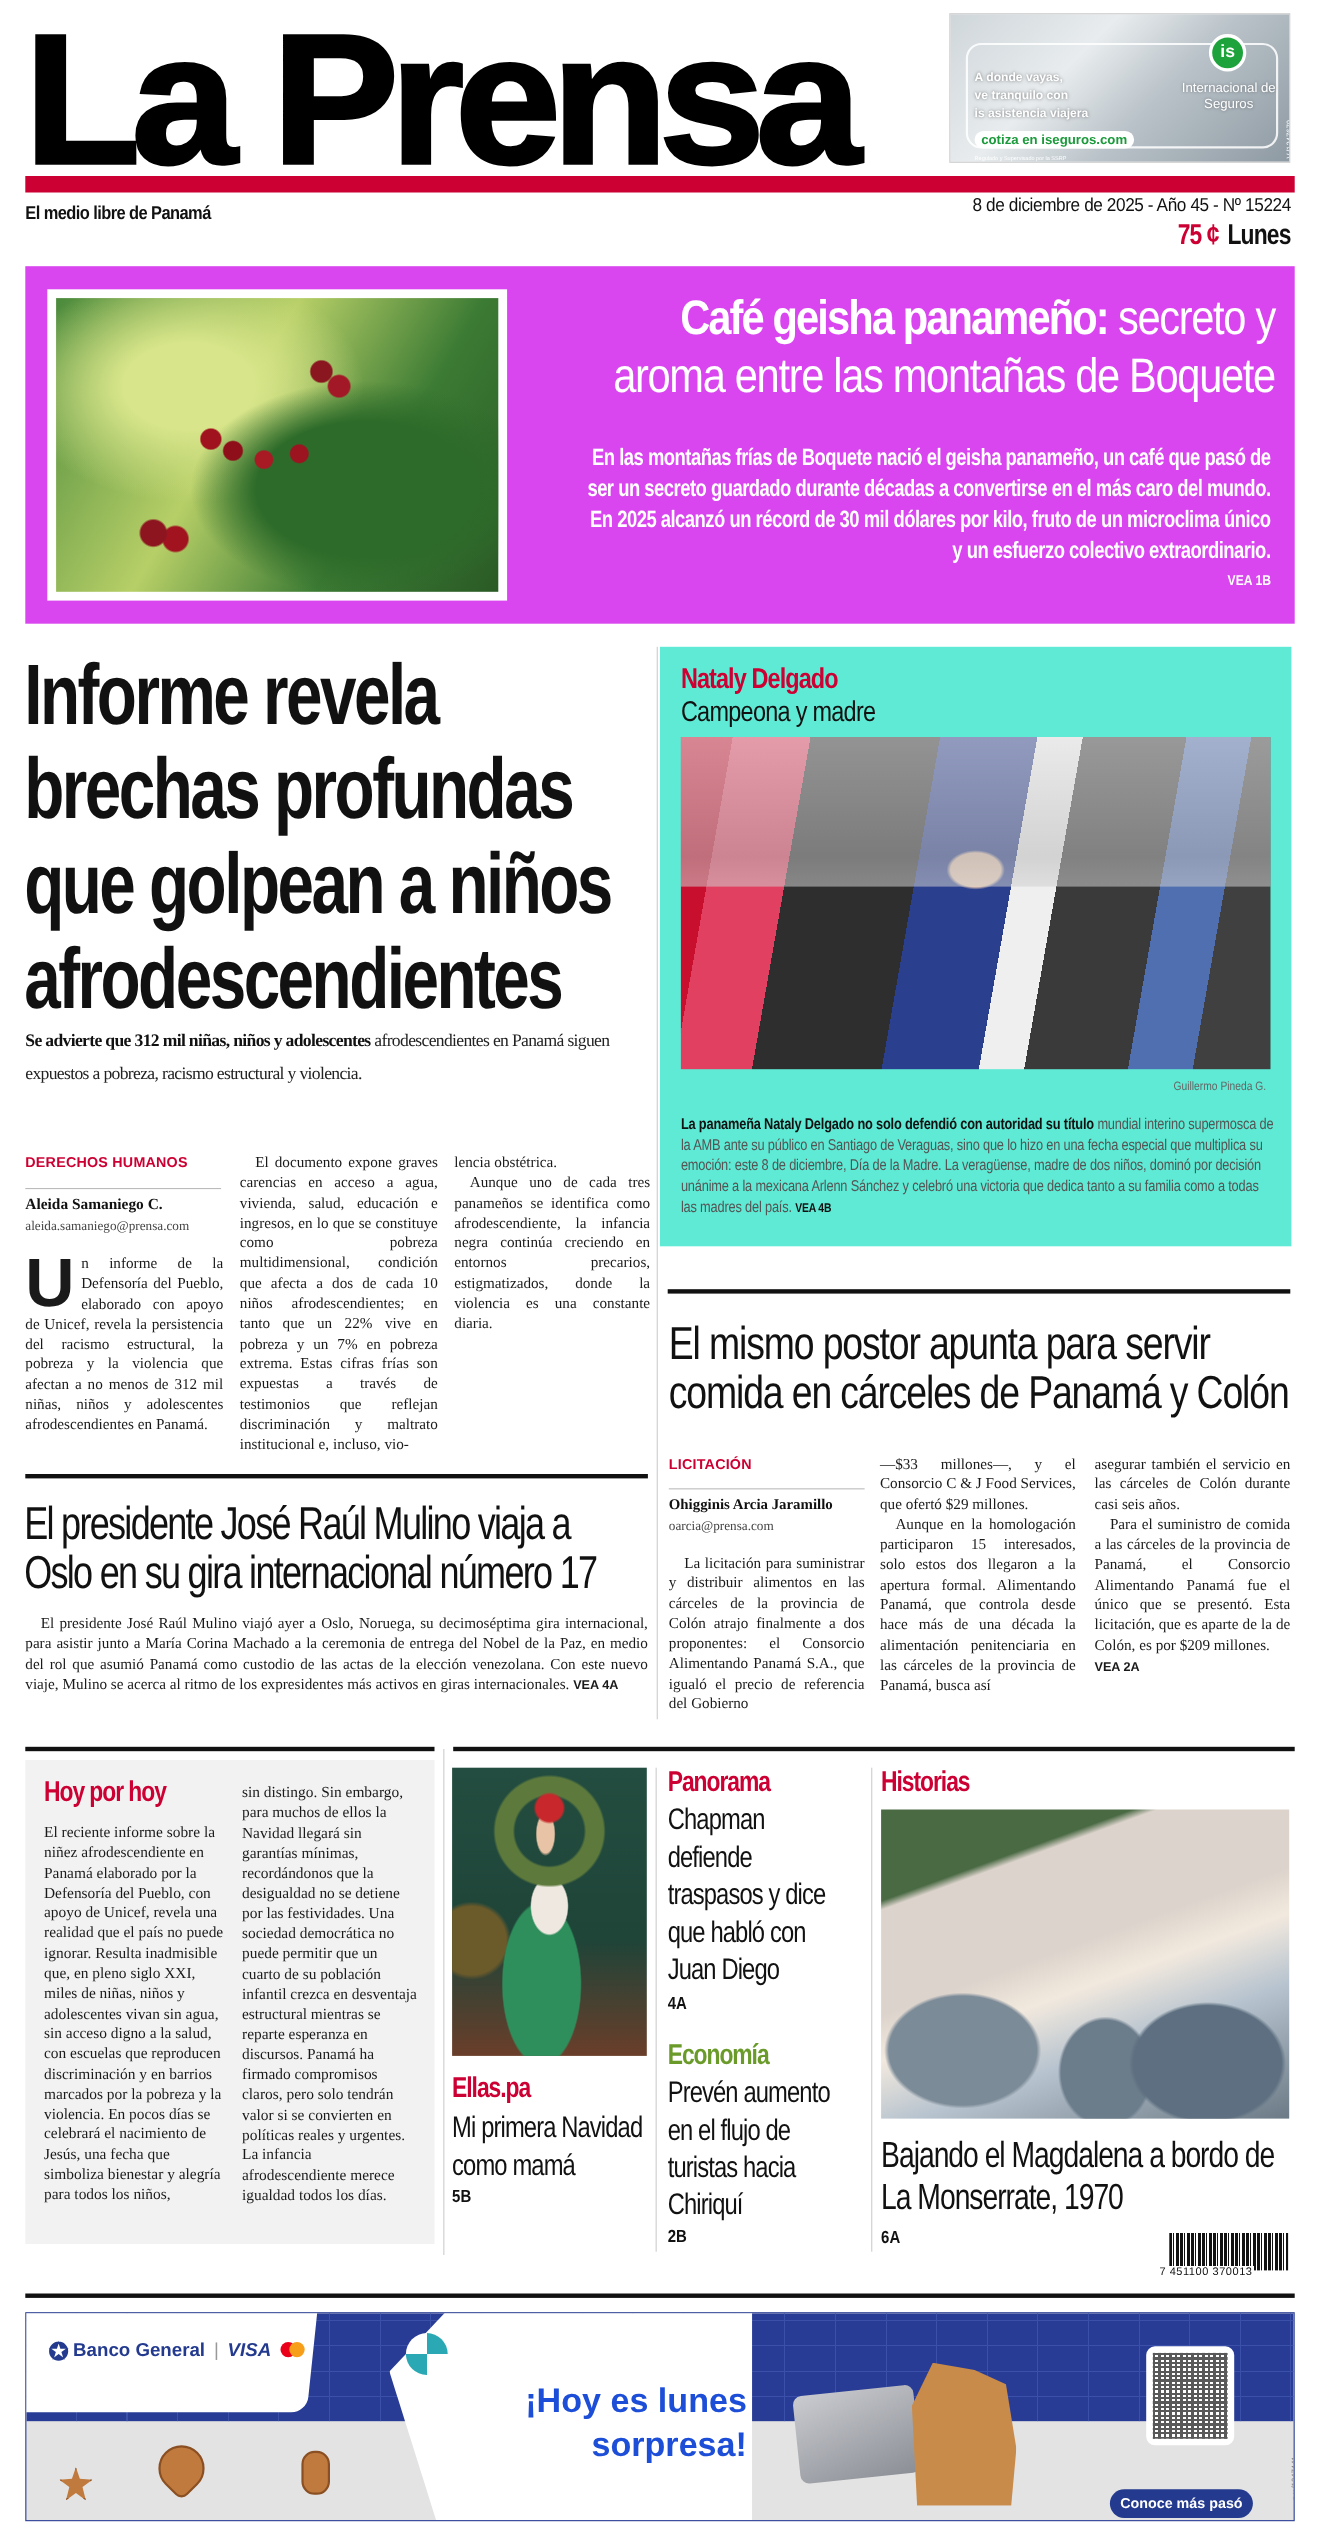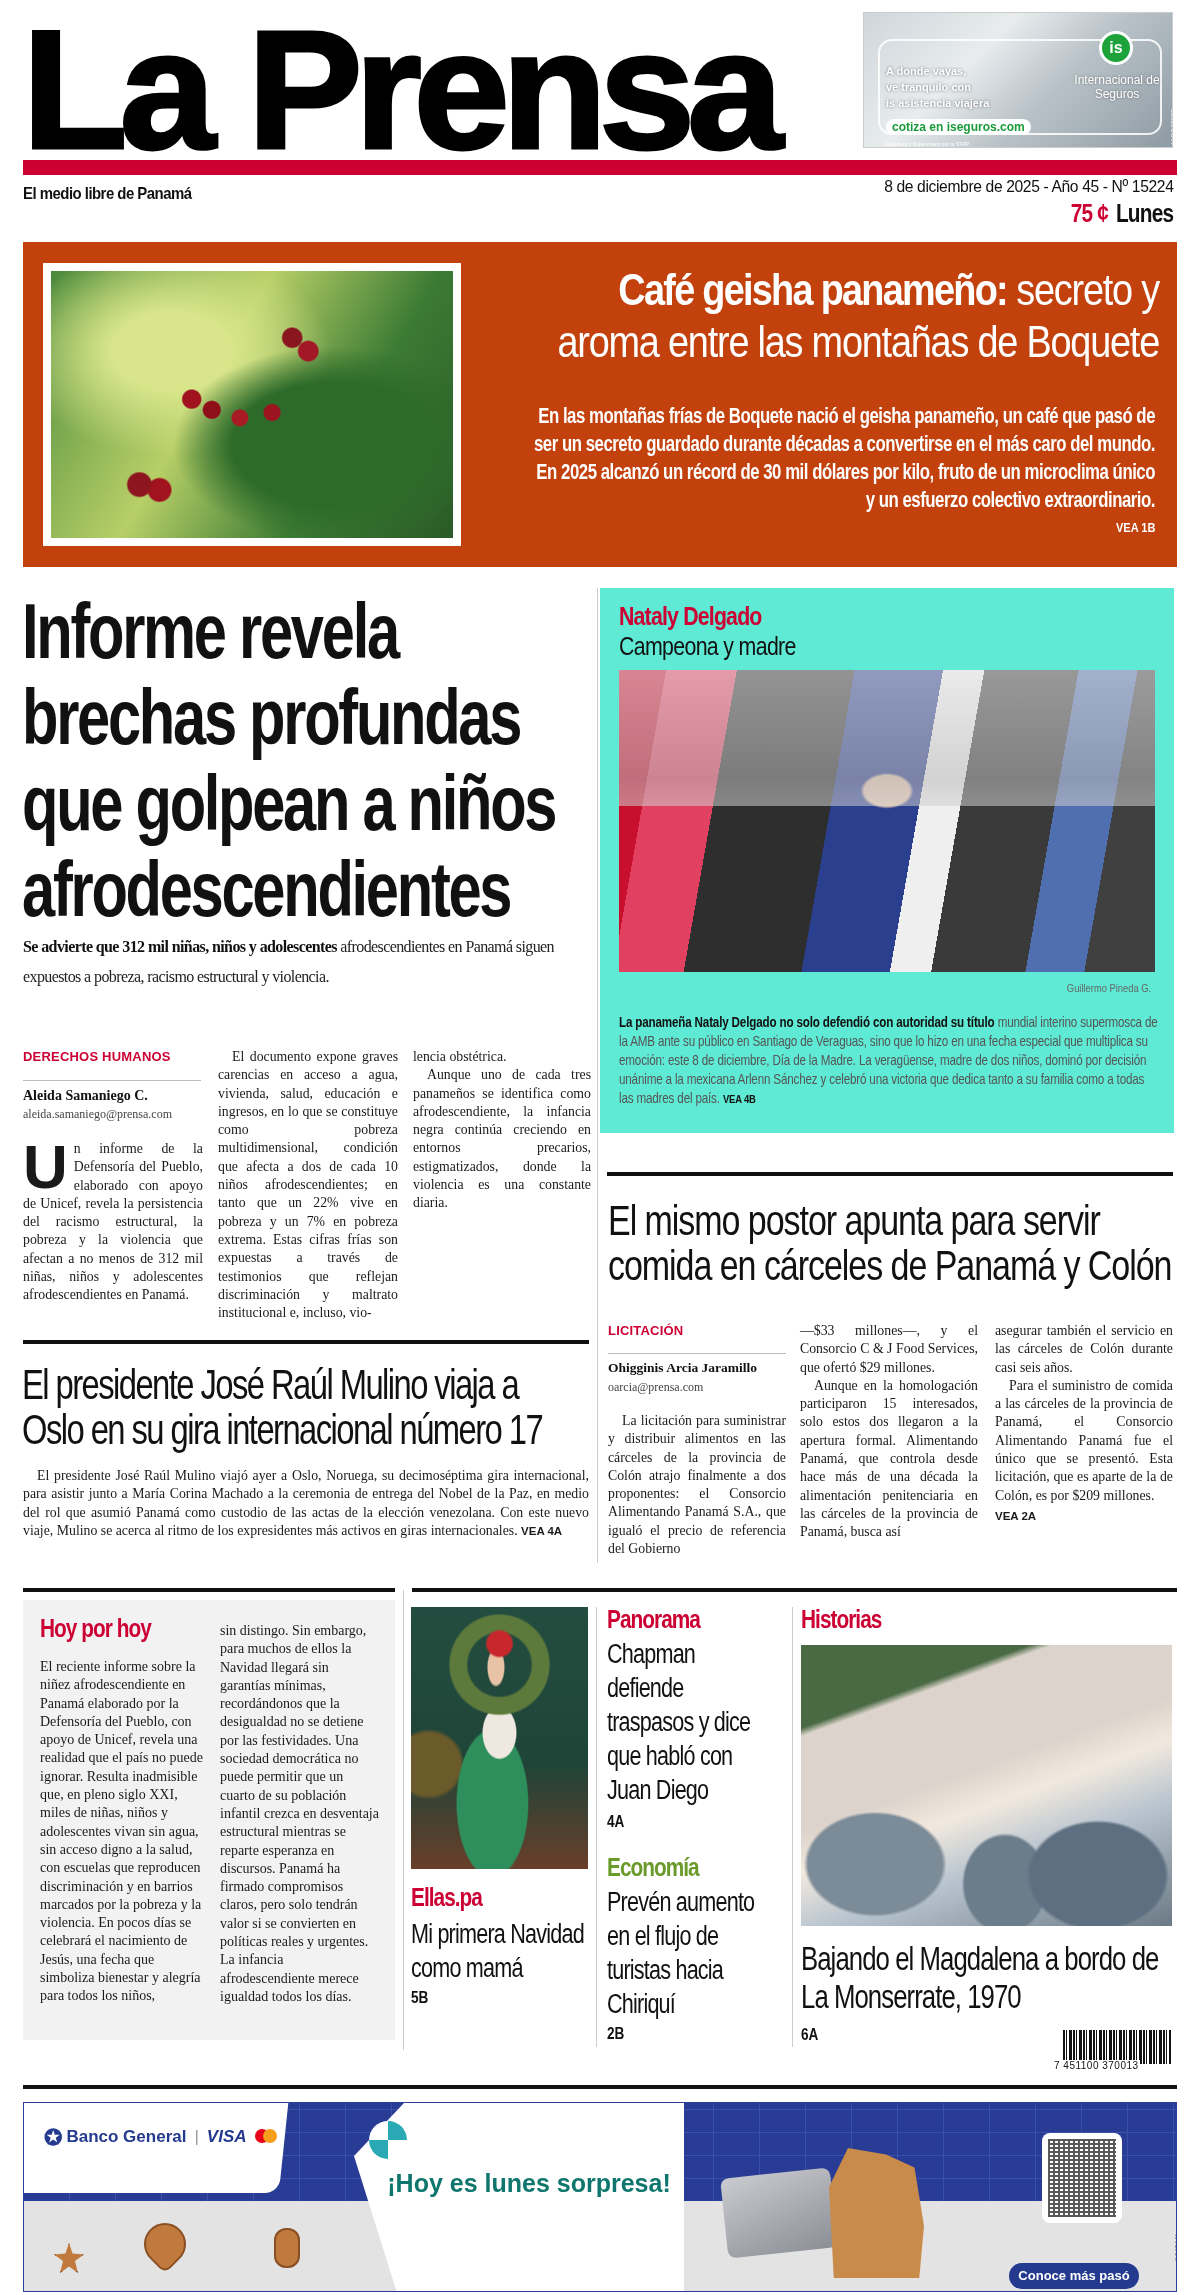--- a/index.html
+++ b/index.html
@@ -18,21 +18,21 @@
   #topad .brand { position: absolute; left: 208px; top: 60px; width: 90px; text-align: center; color: #fff; font-size: 12px; line-height: 14px; text-shadow: 0 0 3px rgba(0,0,0,.4); }
   #topad .tiny { position: absolute; left: 22px; top: 128px; font-size: 5px; color: #fff; }
   #topad .code { position: absolute; right: 2px; top: 96px; font-size: 7px; color: #fff; transform: rotate(-90deg); transform-origin: right top; }
   #redbar { left: 23px; top: 160px; width: 1154px; height: 15px; background: #cc0033; }
   #tagline { left: 23px; top: 184px; font-weight: bold; font-size: 17px; letter-spacing: -0.6px; transform: scaleX(.88); transform-origin: left top; }
   #dateline { right: 26px; top: 177px; font-size: 17px; letter-spacing: -0.4px; white-space: nowrap; transform: scaleX(.92); transform-origin: right top; }
   #priceline { right: 27px; top: 198px; font-weight: 900; font-size: 26px; letter-spacing: -1px; transform: scaleX(.8); transform-origin: right top; white-space: nowrap; }
   #priceline .price { color: #cc0033; margin-right: 10px; }
 
   
-  #hero { left: 23px; top: 242px; width: 1154px; height: 325px; background: #c2410c; }
+  #hero { left: 23px; top: 242px; width: 1154px; height: 325px; background: #d946ef; }
   #hero .photo { position: absolute; left: 20px; top: 21px; width: 418px; height: 283px; background: #fff; padding: 8px; }
   #hero .photo .img { width: 100%; height: 100%; background:
       radial-gradient(circle at 35% 48%, #a0121d 0 3%, transparent 3.5%),
       radial-gradient(circle at 40% 52%, #8e0f1a 0 3%, transparent 3.5%),
       radial-gradient(circle at 47% 55%, #a81a24 0 3%, transparent 3.5%),
       radial-gradient(circle at 55% 53%, #9b1420 0 3%, transparent 3.5%),
       radial-gradient(circle at 60% 25%, #8a1620 0 3%, transparent 3.5%),
       radial-gradient(circle at 64% 30%, #a31826 0 3%, transparent 3.5%),
       radial-gradient(circle at 22% 80%, #8c1520 0 3%, transparent 3.5%),
       radial-gradient(circle at 27% 82%, #a1141f 0 3%, transparent 3.5%),
@@ -121,21 +121,21 @@
       repeating-linear-gradient(0deg, transparent 0 22px, #3b50a8 22px 23px),
       repeating-linear-gradient(90deg, transparent 0 45px, #3b50a8 45px 46px), #283c95; }
   #ad .bankpanel { position: absolute; left: -10px; top: -8px; width: 270px; height: 98px; background: #fff; transform: skewX(-6deg); border-radius: 0 0 14px 0; }
   #ad .bank { position: absolute; left: 20px; top: 22px; color: #233a8f; font-weight: bold; font-size: 17px; white-space: nowrap; }
   #ad .bank .star { font-size: 22px; vertical-align: -3px; margin-right: 4px; }
   #ad .bank .sep { color: #999; font-weight: normal; margin: 0 8px; }
   #ad .bank .visa { font-style: italic; font-weight: 900; margin-top: 25px; }
   #ad .bank .mc1 { display: inline-block; width: 14px; height: 14px; border-radius: 50%; background: #eb001b; vertical-align: -1px; margin-left: 8px; }
   #ad .bank .mc2 { display: inline-block; width: 14px; height: 14px; border-radius: 50%; background: #f79e1b; vertical-align: -1px; margin-left: -6px; }
   #ad .whitepanel { position: absolute; left: 330px; top: -10px; width: 330px; height: 210px; background: #fff; clip-path: polygon(18% 0, 100% 0, 100% 100%, 14% 100%, 0 30%); }
-  #ad .msg { position: absolute; left: 355px; top: 60px; width: 300px; text-align: center; color: #0f766e; font-weight: bold; font-size: 25px; line-height: 40px; }
+  #ad .msg { position: absolute; left: 355px; top: 60px; width: 300px; text-align: right; color: #1d4ed8; font-weight: bold; font-size: 31px; line-height: 40px; }
   #ad .lolli { position: absolute; left: 345px; top: 18px; width: 38px; height: 38px; border-radius: 50%; background: conic-gradient(#2aa9b5 0 25%, #fff 0 50%, #2aa9b5 0 75%, #fff 0); }
   #ad .cookie { position: absolute; background: #c07a3d; border: 2px solid #8a4f22; }
   #ad .card { position: absolute; left: 700px; top: 70px; width: 110px; height: 80px; background: linear-gradient(160deg, #c9cbd0, #8b8e95); border-radius: 8px; transform: rotate(-6deg); }
   #ad .house { position: absolute; left: 805px; top: 45px; width: 95px; height: 130px; background: #c98b4a; clip-path: polygon(20% 0, 60% 5%, 90% 15%, 100% 60%, 95% 100%, 5% 100%, 0 30%); }
   #ad .qr { position: absolute; left: 1018px; top: 30px; width: 80px; height: 90px; background: #fff; border-radius: 8px; padding: 6px; }
   #ad .qr .code { width: 100%; height: 100%; background:
       repeating-linear-gradient(90deg, #222 0 2px, transparent 2px 5px),
       repeating-linear-gradient(0deg, #222 0 2px, transparent 2px 4px); opacity: .75; }
   #ad .btn { position: absolute; left: 985px; top: 160px; width: 130px; height: 26px; background: #233a8f; color: #fff; font-weight: bold; font-size: 13px; border-radius: 13px; text-align: center; line-height: 26px; }
   #ad .adcode { position: absolute; right: 2px; top: 130px; font-size: 7px; color: #777; transform: rotate(-90deg); transform-origin: right top; }

